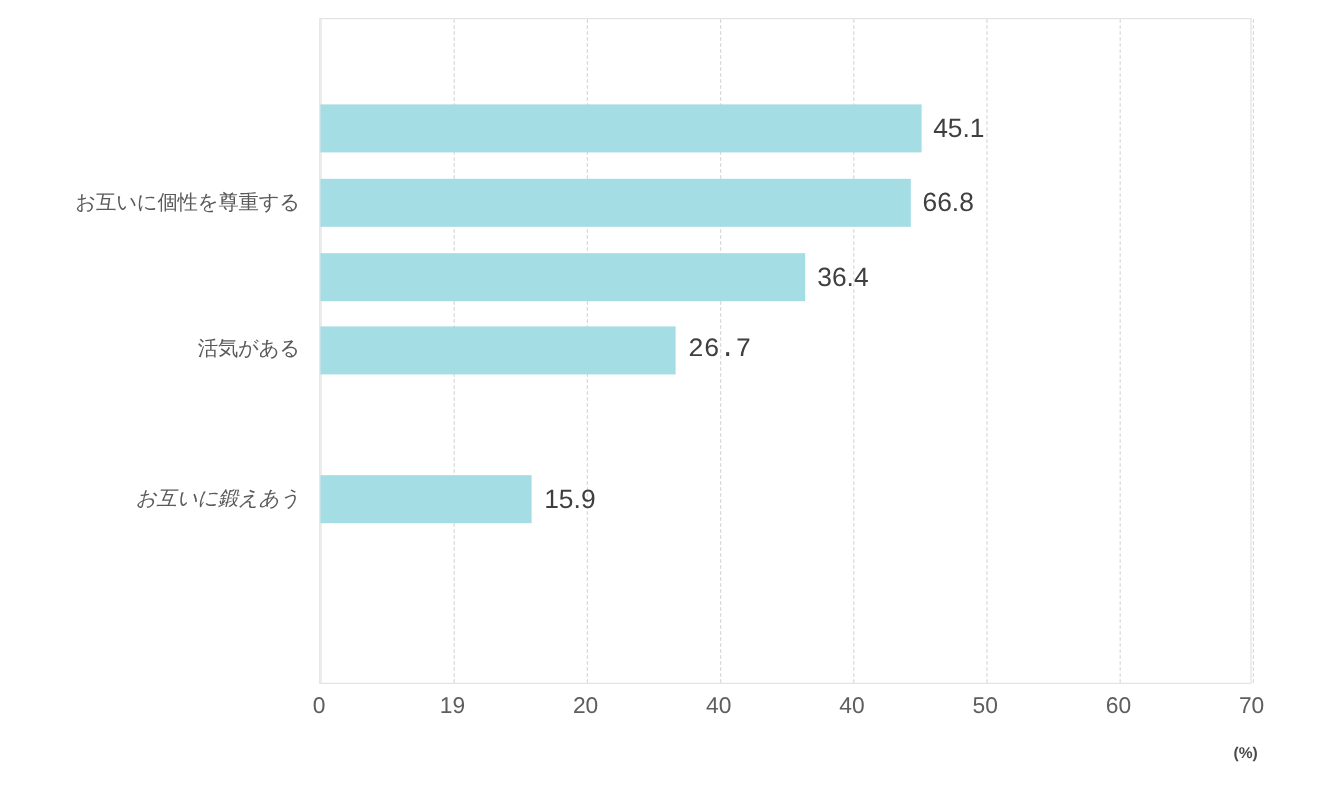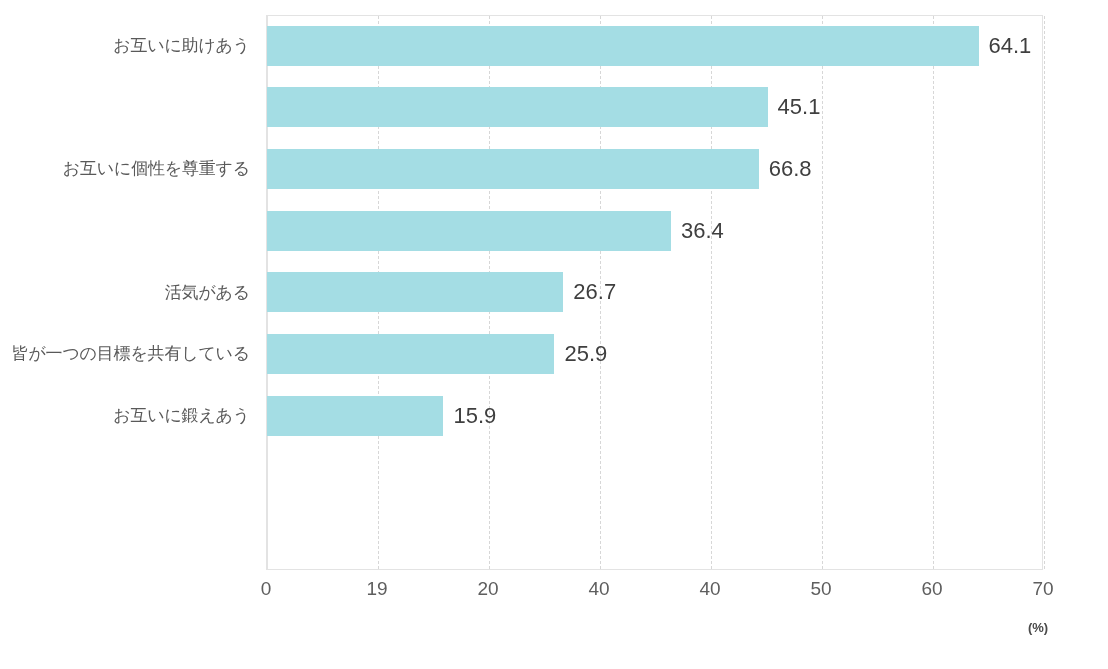--- a/index.html
+++ b/index.html
@@ -130,50 +130,40 @@
         <div class="gridline" style="left: 222px;"></div>
         <div class="gridline" style="left: 333px;"></div>
         <div class="gridline" style="left: 444px;"></div>
         <div class="gridline" style="left: 555px;"></div>
         <div class="gridline" style="left: 666px;"></div>
         <div class="gridline" style="left: 777px;"></div>
       </div>
   </div>
 
   <div class="rows">
-      <div class="row" style="top: 15px; height: 61.6667px;">
-        <div class="cat-label" style="height: 61.6667px; line-height: 61.6667px;">お互いに助けあう</div>
-        <div class="bar" style="width: 711.51px; background: rgb(164, 221, 228); top: 10.8333px;"></div>
-        <div class="val-label" style="left: 988.51px; top: 10.8333px;">64.1</div>
-      </div>
       <div class="row" style="top: 76.6667px; height: 61.6667px;">
         <div class="bar" style="width: 500.61px; background: rgb(164, 221, 228); top: 10.8333px;"></div>
         <div class="val-label" style="left: 777.61px; top: 10.8333px;">45.1</div>
       </div>
       <div class="row" style="top: 138.333px; height: 61.6667px;">
         <div class="cat-label" style="height: 61.6667px; line-height: 61.6667px;">お互いに個性を尊重する</div>
         <div class="bar" style="width: 491.73px; background: rgb(164, 221, 228); top: 10.8333px;"></div>
         <div class="val-label" style="left: 768.73px; top: 10.8333px;">66.8</div>
       </div>
       <div class="row" style="top: 200px; height: 61.6667px;">
         <div class="bar" style="width: 404.04px; background: rgb(164, 221, 228); top: 10.8333px;"></div>
         <div class="val-label" style="left: 681.04px; top: 10.8333px;">36.4</div>
       </div>
-      <div class="row" style="top: 261.667px; height: 61.6667px;">
+      <div class="row" style="top: 261.667px; height: 61.6667px; font-family: Liberation Mono, monospace;">
         <div class="cat-label" style="height: 61.6667px; line-height: 61.6667px;">活気がある</div>
         <div class="bar" style="width: 296.37px; background: rgb(164, 221, 228); top: 10.8333px;"></div>
         <div class="val-label" style="left: 573.37px; top: 10.8333px;">26.7</div>
       </div>
-      <div class="row" style="top: 323.333px; height: 61.6667px;">
-        <div class="cat-label" style="height: 61.6667px; line-height: 61.6667px;">皆が一つの目標を共有している</div>
-        <div class="bar" style="width: 287.49px; background: rgb(164, 221, 228); top: 10.8333px;"></div>
-        <div class="val-label" style="left: 564.49px; top: 10.8333px;">25.9</div>
-      </div>
       <div class="row" style="top: 385px; height: 61.6667px;">
-        <div class="cat-label" style="height: 61.6667px; line-height: 61.6667px;">お互いに鍛えあう</div>
+        <div class="cat-label" style="height: 61.6667px; line-height: 61.6667px; font-style: italic;">お互いに鍛えあう</div>
         <div class="bar" style="width: 176.49px; background: rgb(164, 221, 228); top: 10.8333px;"></div>
         <div class="val-label" style="left: 453.49px; top: 10.8333px;">15.9</div>
       </div>
     </div>
 
   <div class="xaxis">
       <div class="xtick" style="left: 266px;">0</div>
       <div class="xtick" style="left: 377px;">19</div>
       <div class="xtick" style="left: 488px;">20</div>
       <div class="xtick" style="left: 599px;">40</div>

